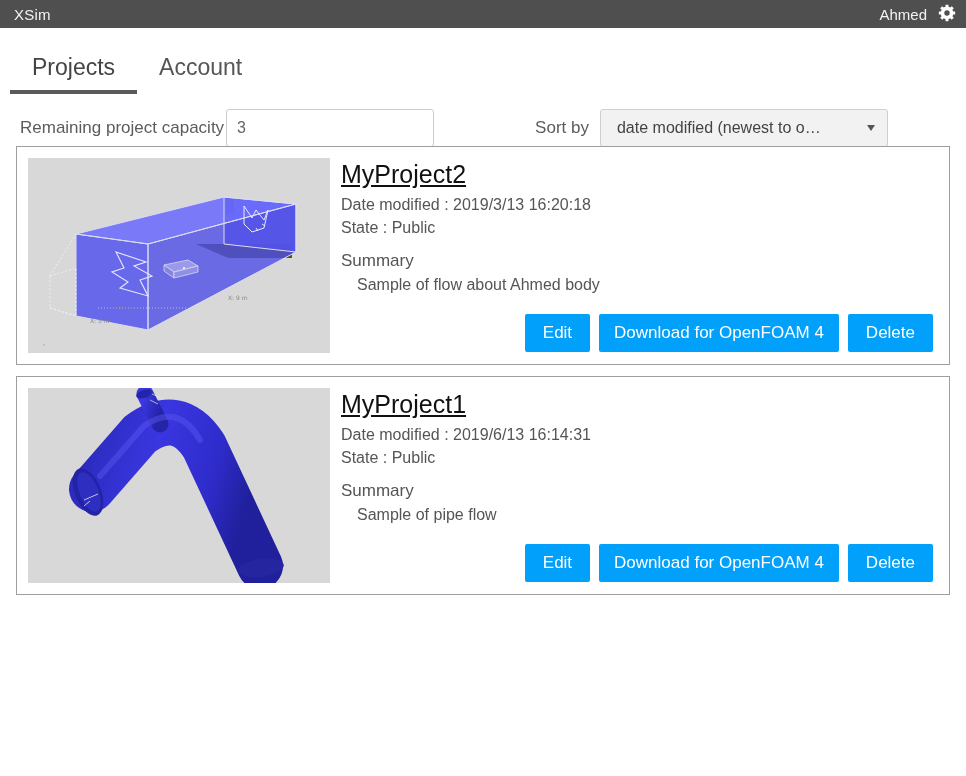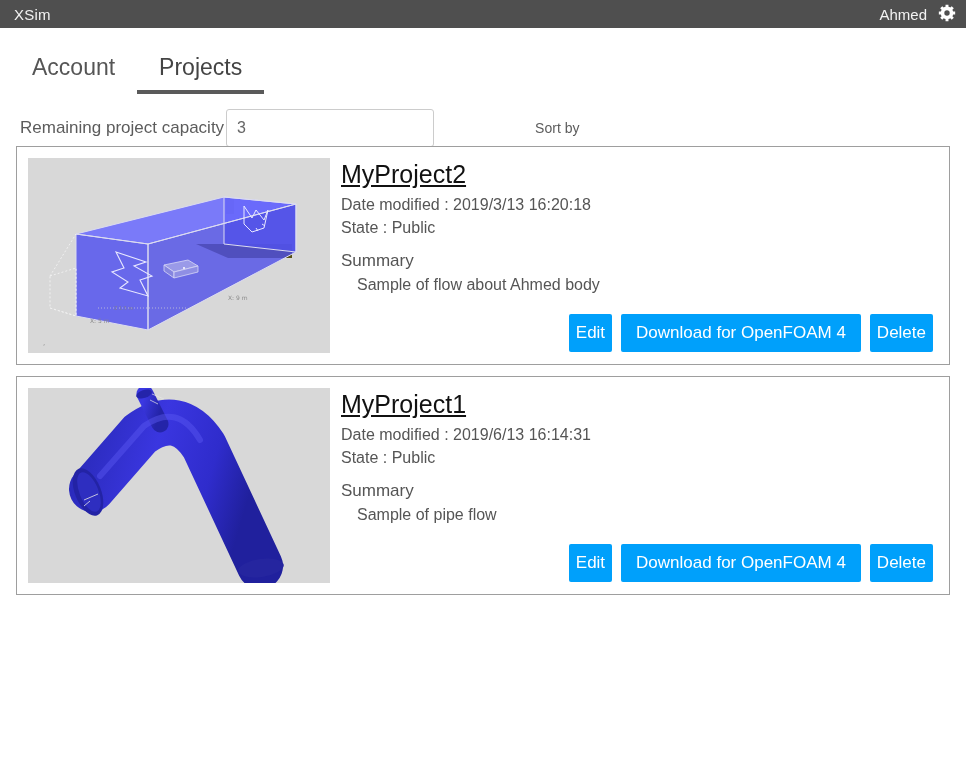--- a/index.html
+++ b/index.html
@@ -62,21 +62,21 @@
     border: 1px solid #cccccc;
     border-radius: 3px;
     background: #ffffff;
     font-size: 16px;
     color: #666666;
     padding: 0 10px;
     font-family: "Liberation Sans", sans-serif;
     outline: none;
   }
   #sort-label {
-    font-size: 14px;
+    font-size: 17px;
     color: #5c5c5c;
     margin-left: 101px;
     margin-right: 11px;
     white-space: nowrap;
   }
   #sort-select {
     width: 288px; height: 38px;
     border: 1px solid #cfcfcf;
     border-radius: 3px;
     background: #f2f2f2;
@@ -154,21 +154,21 @@
     padding-bottom: 1px;
   }
   .btn {
     background: #00a0fb;
     color: #ffffff;
     border: none;
     border-radius: 2px;
     font-size: 17px;
     font-family: "Liberation Sans", sans-serif;
     height: 38px;
-    padding: 0 7px;
+    padding: 0 18px;
     cursor: pointer;
     line-height: 38px;
     white-space: nowrap;
   }
   .btn.wide { padding: 0 15px; }
 </style>
 </head>
 <body>
 
 <div id="topbar">
@@ -178,28 +178,32 @@
     <span>
       <svg id="gear-icon" viewBox="0 0 24 24" aria-hidden="true">
         <path fill="#ffffff" d="M13.6 2h-3.2v2.2a7.9 7.9 0 0 0-2 .83L6.84 3.47 4.58 5.73l1.56 1.56a7.9 7.9 0 0 0-.83 2H3.1v3.2h2.21c.17.72.45 1.39.83 2l-1.56 1.56 2.26 2.26 1.56-1.56c.61.38 1.28.66 2 .83V19.8h3.2v-2.22c.72-.17 1.39-.45 2-.83l1.56 1.56 2.26-2.26-1.56-1.56c.38-.61.66-1.28.83-2h2.21v-3.2h-2.21a7.9 7.9 0 0 0-.83-2l1.56-1.56-2.26-2.26-1.56 1.56a7.9 7.9 0 0 0-2-.83V2z"></path>
         <circle cx="12" cy="10.9" r="2.95" fill="#4f4f4f"></circle>
       </svg>
     </span>
   </div>
 </div>
 
 <div id="tabs">
+  <div class="tab active">Projects</div>
   <div class="tab">Account</div>
-  <div class="tab active">Projects</div>
 </div>
 
 <div id="controls">
   <span id="capacity-label">Remaining project capacity</span>
   <input id="capacity-input" type="text" readonly="" value="3" style="">
   <span id="sort-label">Sort by</span>
+  <div id="sort-select">
+    <span id="sort-value">date modified (newest to o…</span>
+    <span class="caret"></span>
+  </div>
 </div>
 
 <div id="project-list">
 
   <div class="card">
     <div class="thumb">
       <svg viewBox="0 0 302 195" aria-hidden="true">
         <rect width="302" height="195" fill="#d8d8d8"></rect>
 
         <g>

